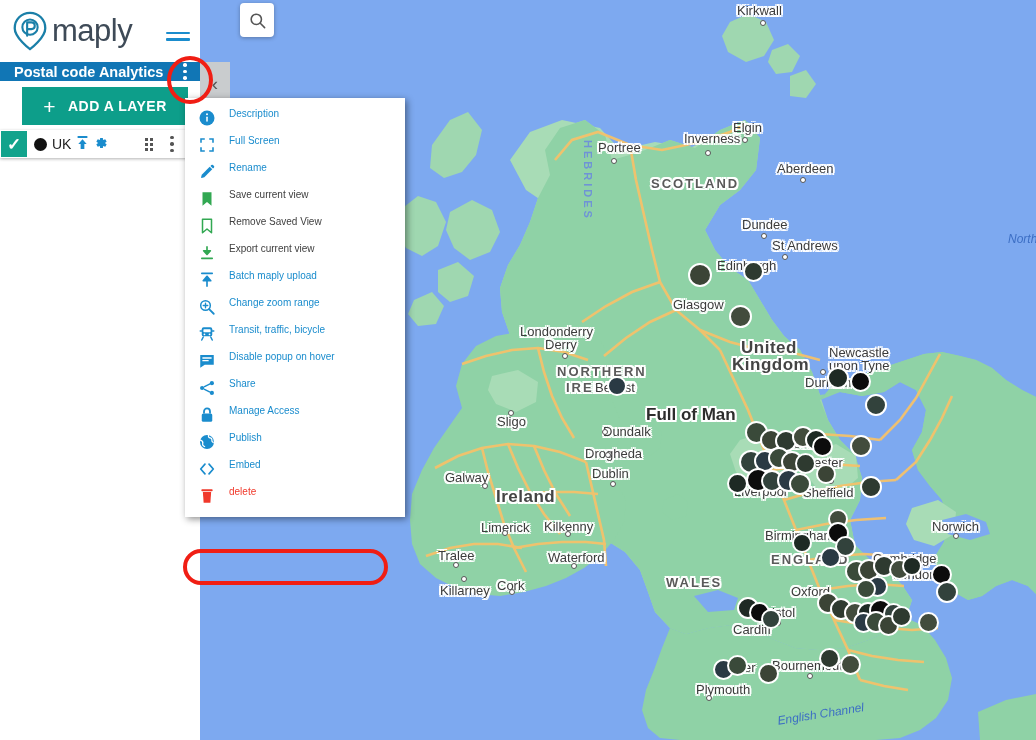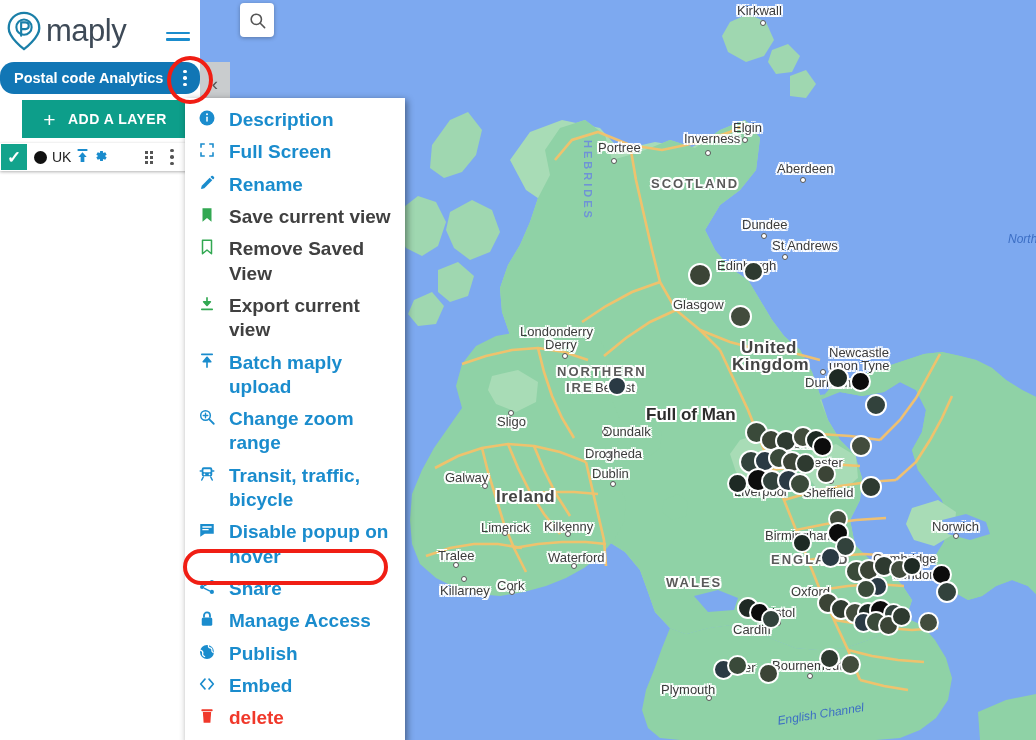--- a/index.html
+++ b/index.html
@@ -39,37 +39,37 @@
     position:absolute; border-radius:50%;
     border:2.5px solid #fff; background:#3b4436;
   }
 
   
   #sidebar {
     position:absolute; left:0; top:0; width:200px; height:740px;
     background:#fff; z-index:20;
   }
   #brandbar {
-    height:62px; display:flex; align-items:center; padding:0 6px 0 4px;
+    height:62px; display:flex; align-items:center; padding:0 6px 0 10px;
   }
   #logo-mark { width:40px; height:42px; flex:0 0 auto; }
   #logo-text {
     font-size:31px; color:#3e4a57; font-weight:500;
     letter-spacing:-.5px; margin-left:2px;
   }
   #hamburger {
     margin-left:auto; margin-right:4px; width:24px; cursor:pointer;
     display:flex; flex-direction:column; gap:4px; padding-top:10px;
   }
   #hamburger i { display:block; height:2.5px; background:#1a8ccd; border-radius:1px; }
 
   #project-bar {
-    height:32px; background:#1176b5; color:#fff;
+    height:19px; background:#1176b5; color:#fff;
     display:flex; align-items:center; padding:0 4px 0 14px;
-    font-size:14.5px; font-weight:bold; position:relative;border-radius:14px;
+    font-size:14.5px; font-weight:bold; position:relative;
   }
   #project-name { flex:1; white-space:nowrap; overflow:hidden; }
   .kebab { width:22px; display:flex; flex-direction:column; align-items:center; gap:3px; cursor:pointer;}
   .kebab b { width:3.5px; height:3.5px; border-radius:50%; background:#fff; display:block; }
 
   #add-layer {
     margin:6px 12px 0 22px; height:38px; background:#0d9e8a; color:#fff;
     display:flex; align-items:center; justify-content:center; gap:12px;
     font-size:14px; font-weight:bold; letter-spacing:.5px; cursor:pointer;
   }
@@ -114,21 +114,21 @@
     z-index:30; padding:6px 0 8px 0;
   }
   .mi {
     display:flex; align-items:flex-start; gap:12px;
     padding:4px 10px 4px 12px; cursor:pointer; min-height:24px;
   }
   .mi .ic {
     width:20px; flex:0 0 20px; display:flex; align-items:center;
     justify-content:center; padding-top:1px;
   }
-  .mi .lbl { font-size:19px; line-height:1.28; font-weight:700; }
+  .mi .lbl { font-size:10px; line-height:1.28; font-weight:400; }
   .blue .lbl { color:#1a8ccd; }
   .green .lbl { color:#404040; }
   .red .lbl  { color:#f0382a; }
 
   
   .oval {
     position:absolute; border:4px solid #f01e14; border-radius:50%;
     z-index:40; pointer-events:none;
   }
 </style>
@@ -315,21 +315,21 @@
       <div class="dot" style="left: 753px; top: 533px;"></div>
       <div class="city " style="left: 673px; top: 551px;">Cambridge</div>
       <div class="city " style="left: 693px; top: 567px;">London</div>
       <div class="city " style="left: 591px; top: 584px;">Oxford</div>
       <div class="city " style="left: 559px; top: 605px;">Bristol</div>
       <div class="dot" style="left: 575px; top: 620px;"></div>
       <div class="city " style="left: 533px; top: 622px;">Cardiff</div>
       <div class="city " style="left: 518px; top: 660px;">Exeter</div>
       <div class="city " style="left: 572px; top: 658px;">Bournemouth</div>
       <div class="dot" style="left: 607px; top: 673px;"></div>
-      <div class="city " style="left: 461px; top: 682px;">Plymouth</div>
+      <div class="city " style="left: 496px; top: 682px;">Plymouth</div>
       <div class="dot" style="left: 506px; top: 695px;"></div>
       <div class="sea-label" style="left: 808px; top: 232px;">North Sea</div>
       <div class="sea-label" style="left: 577px; top: 707px; transform: rotate(-9deg);">English Channel</div>
       <div class="sea-label" style="left: 382px; top: 140px; writing-mode: vertical-rl; letter-spacing: 3px; font-style: normal; font-weight: bold; color: rgb(111, 147, 214); font-size: 11px;">HEBRIDES</div>
     </div>
   <div id="map-markers">
       <div class="marker" style="left: 488px; top: 263px; width: 24px; height: 24px; background: rgb(59, 68, 54);"></div>
       <div class="marker" style="left: 542.5px; top: 260.5px; width: 21px; height: 21px; background: rgb(46, 58, 48);"></div>
       <div class="marker" style="left: 528.5px; top: 304.5px; width: 23px; height: 23px; background: rgb(66, 76, 61);"></div>
       <div class="marker" style="left: 627px; top: 367px; width: 22px; height: 22px; background: rgb(30, 42, 36);"></div>

